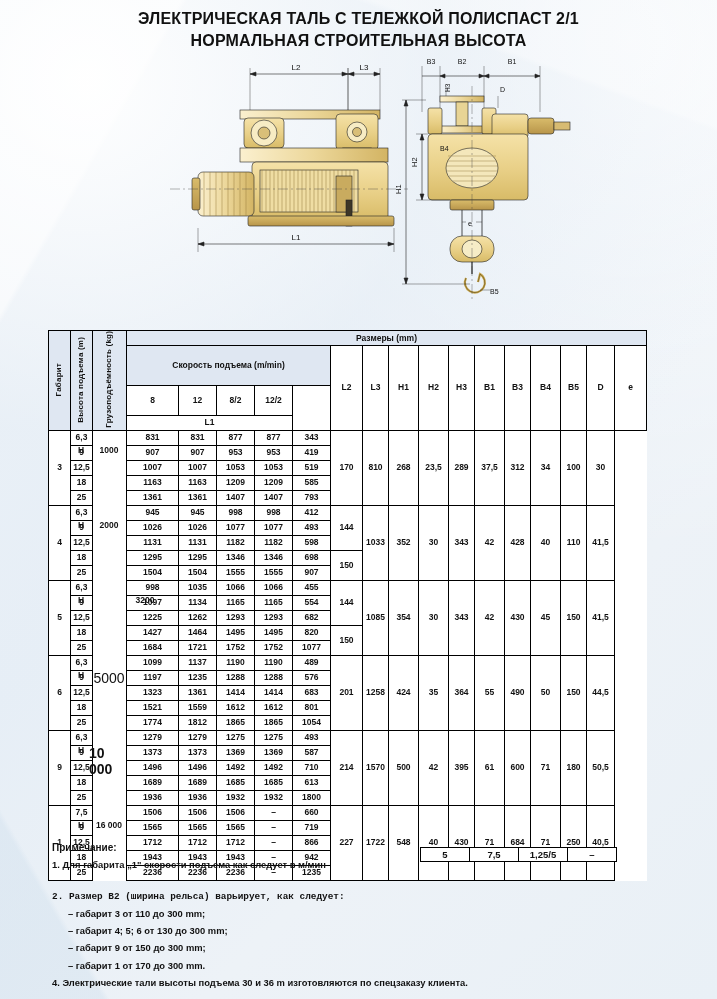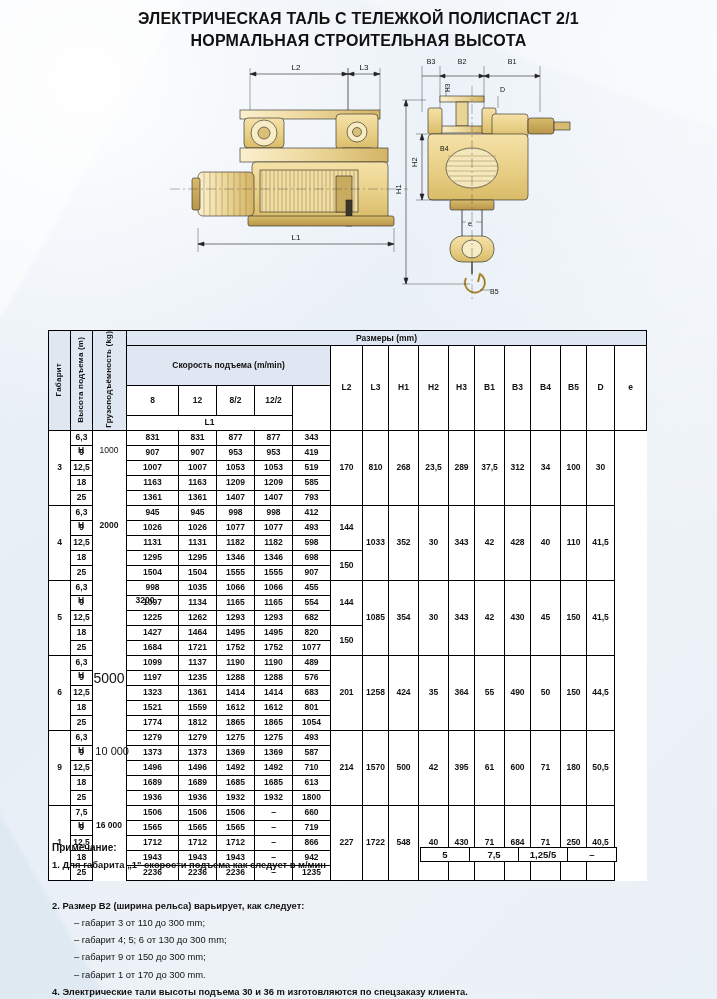--- a/index.html
+++ b/index.html
@@ -57,21 +57,21 @@
     letter-spacing:.2px;
   }
   .rowh{height:15px;}
   .notes{
     position:absolute;left:52px;top:840px;width:630px;
     font-size:9.4px;line-height:1.5;font-weight:bold;
   }
   .notes .lead{font-size:10px;}
   .notes ol{margin:2px 0 0 0;padding-left:0;list-style:none;}
   .notes li{margin-top:3px;}
-  .notes .sub{margin-left:22px;font-weight:normal;}
+  .notes .sub{margin-left:16px;font-weight:bold;}
   .speedbox{
     position:absolute;left:420px;top:847px;
     border-collapse:collapse;font-size:9.5px;font-weight:bold;background:#fff;
   }
   .speedbox td{border:1px solid #000;padding:1px 0;text-align:center;width:48px;}
   svg text{font-family:"Liberation Sans", sans-serif;}
 </style>
 </head>
 <body>
 
@@ -643,33 +643,33 @@
 <div style="position:absolute;left:70px;top:330px;">
   <div style="position:absolute;top:115px;left:0;width:22px;text-align:center;font-size:8.5px;font-weight:bold;">H</div>
   <div style="position:absolute;top:190px;left:0;width:22px;text-align:center;font-size:8.5px;font-weight:bold;">H</div>
   <div style="position:absolute;top:265px;left:0;width:22px;text-align:center;font-size:8.5px;font-weight:bold;">H</div>
   <div style="position:absolute;top:340px;left:0;width:22px;text-align:center;font-size:8.5px;font-weight:bold;">H</div>
   <div style="position:absolute;top:415px;left:0;width:22px;text-align:center;font-size:8.5px;font-weight:bold;">H</div>
   <div style="position:absolute;top:490px;left:0;width:22px;text-align:center;font-size:8.5px;font-weight:bold;">H</div>
 </div>
 
 <div style="position:absolute;left:92px;top:330px;">
-  <div style="position:absolute;top:115px;left:0;width:34px;text-align:center;font-size:8.5px;font-weight:normal;">1000</div>
+  <div style="position:absolute;top:115px;left:0;width:34px;text-align:center;font-size:8.5px;font-weight:bold;">1000</div>
   <div style="position:absolute;top:190px;left:0;width:34px;text-align:center;font-size:8.5px;font-weight:bold;">2000</div>
   <div style="position:absolute;top:265px;left:0;width:34px;text-align:center;font-size:8.5px;font-weight:bold;padding-left:36px;">3200</div>
   <div style="position:absolute;top:340px;left:0;width:34px;text-align:center;font-size:14px;font-weight:normal;">5000</div>
-  <div style="position:absolute;top:415px;left:-3px;width:40px;text-align:right;font-size:11px;font-weight:normal;">10 000</div>
+  <div style="position:absolute;top:415px;left:-3px;width:40px;text-align:left;font-size:14px;font-weight:bold;">10 000</div>
   <div style="position:absolute;top:490px;left:-3px;width:40px;text-align:center;font-size:8.5px;font-weight:bold;">16 000</div>
 </div>
 
 <div class="notes">
   <div class="lead">Примечание:</div>
   <ol>
     <li>1. Для габарита „1" скорости подъема как следует в м/мин</li>
-    <li style="margin-top:27px;">2. Размер В2 (ширина рельса) варьирует, как следует:</li>
+    <li style="margin-top:18px;font-family:Liberation Mono, monospace;">2. Размер В2 (ширина рельса) варьирует, как следует:</li>
     <li class="sub">– габарит 3 от 110 до 300 mm;</li>
     <li class="sub">– габарит 4; 5; 6 от 130 до 300 mm;</li>
     <li class="sub">– габарит 9 от 150 до 300 mm;</li>
     <li class="sub">– габарит 1 от 170 до 300 mm.</li>
     <li>4. Электрические тали высоты подъема 30 и 36 m изготовляются по спецзаказу клиента.</li>
   </ol>
 </div>
 
 <table class="speedbox">
   <tbody>

